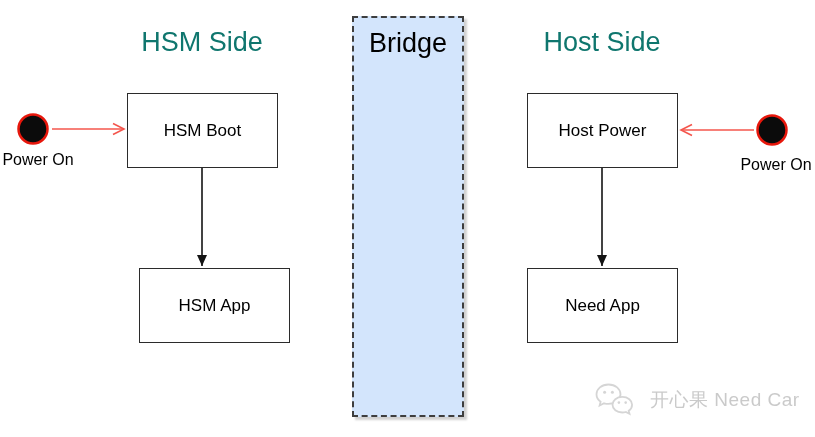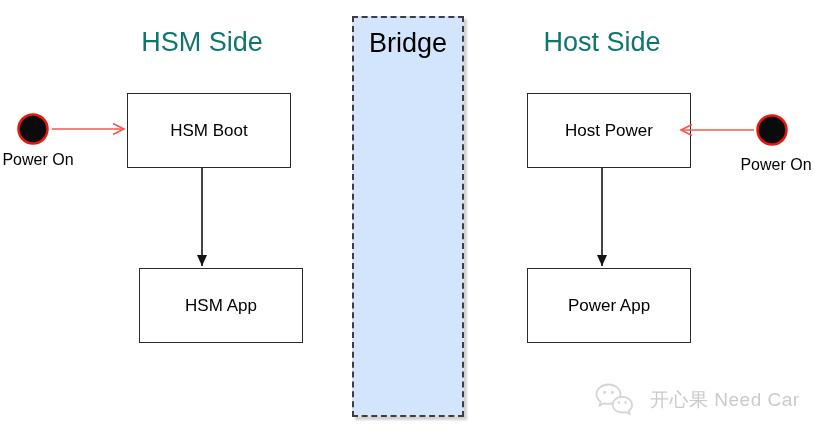--- a/index.html
+++ b/index.html
@@ -38,21 +38,21 @@
   }
   .bridge-title {
     margin-top: 10px;
     text-align: center;
     font-size: 27px;
     color: #000000;
   }
 
   .node-box {
     position: absolute;
-    width: 164px;
+    width: 151px;
     height: 75px;
     background: #ffffff;
     border: 1.5px solid #2b2b2b;
     display: flex;
     align-items: center;
     justify-content: center;
     font-size: 17px;
     color: #000000;
     white-space: nowrap;
   }
@@ -108,21 +108,21 @@
   </div>
 
   <div class="section-title title-host">Host Side</div>
 
   <div class="node-box hsm-boot">HSM Boot</div>
 
   <div class="node-box hsm-app">HSM App</div>
 
   <div class="node-box host-boot">Host Power</div>
 
-  <div class="node-box host-app">Power App</div>
+  <div class="node-box host-app">Need App</div>
 
   <div class="power-label power-left">Power On</div>
 
   <div class="power-label power-right">Power On</div>
 
   <svg class="overlay" width="815" height="437" viewBox="0 0 815 437" xmlns="http://www.w3.org/2000/svg">
     <defs>
       <marker id="mBlack" markerWidth="14" markerHeight="12" refX="12" refY="5.5" orient="auto" markerUnits="userSpaceOnUse">
         <path d="M1,0.5 L12,5.5 L1,10.5 Z" fill="#141414"></path>
       </marker>

